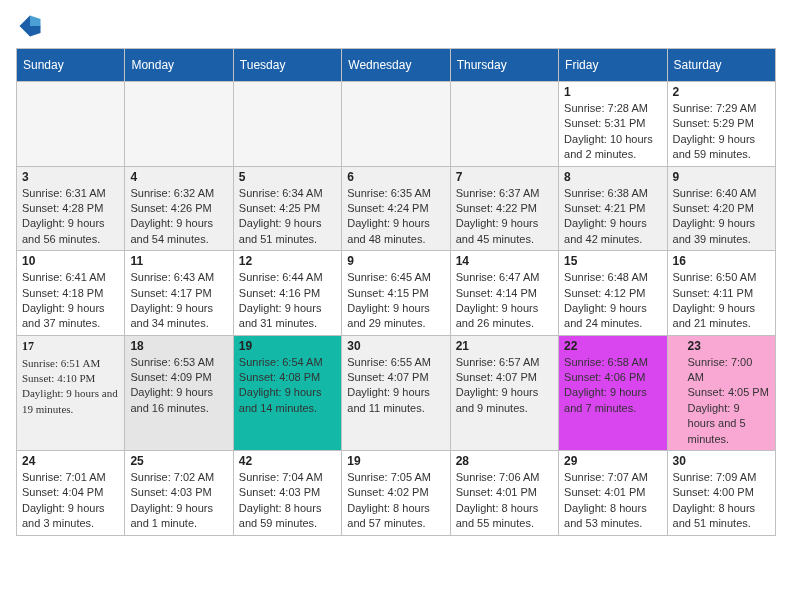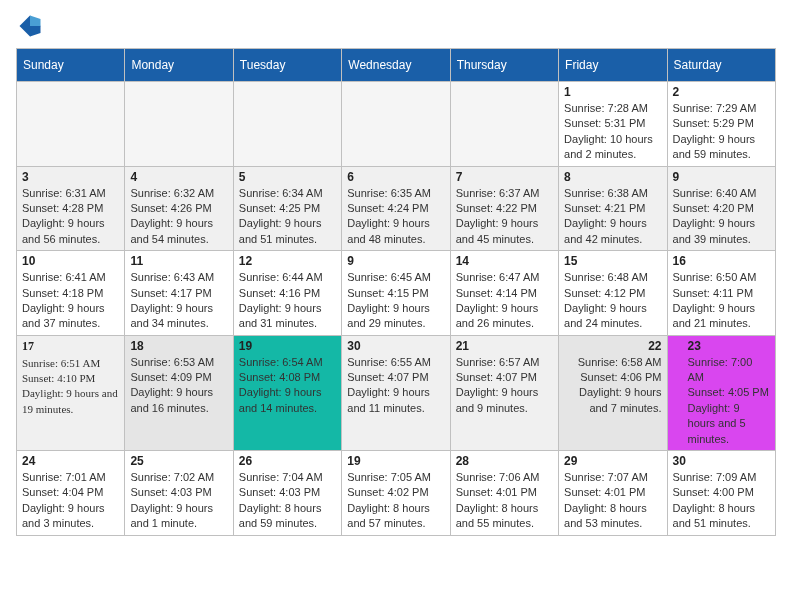--- a/index.html
+++ b/index.html
@@ -217,40 +217,40 @@
             <div class="day-info">Sunrise: 6:54 AM<br>Sunset: 4:08 PM<br>Daylight: 9 hours and 14 minutes.</div>
           </td>
           <td style="background: rgb(240, 240, 240);">
             <span class="day-number">30</span>
             <div class="day-info">Sunrise: 6:55 AM<br>Sunset: 4:07 PM<br>Daylight: 9 hours and 11 minutes.</div>
           </td>
           <td style="background: rgb(240, 240, 240);">
             <span class="day-number">21</span>
             <div class="day-info">Sunrise: 6:57 AM<br>Sunset: 4:07 PM<br>Daylight: 9 hours and 9 minutes.</div>
           </td>
-          <td style="background: #e5e5e5; text-align: right;">
+          <td style="background: #d946ef;">
             <span class="day-number">22</span>
             <div class="day-info">Sunrise: 6:58 AM<br>Sunset: 4:06 PM<br>Daylight: 9 hours and 7 minutes.</div>
           </td>
-          <td style="background: #d946ef; padding-left: 20px;">
+          <td style="background: #f9a8d4; padding-left: 20px;">
             <span class="day-number">23</span>
             <div class="day-info">Sunrise: 7:00 AM<br>Sunset: 4:05 PM<br>Daylight: 9 hours and 5 minutes.</div>
           </td>
         </tr>
         <tr>
           <td>
             <span class="day-number">24</span>
             <div class="day-info">Sunrise: 7:01 AM<br>Sunset: 4:04 PM<br>Daylight: 9 hours and 3 minutes.</div>
           </td>
           <td>
             <span class="day-number">25</span>
             <div class="day-info">Sunrise: 7:02 AM<br>Sunset: 4:03 PM<br>Daylight: 9 hours and 1 minute.</div>
           </td>
           <td>
-            <span class="day-number">26</span>
+            <span class="day-number">42</span>
             <div class="day-info">Sunrise: 7:04 AM<br>Sunset: 4:03 PM<br>Daylight: 8 hours and 59 minutes.</div>
           </td>
           <td>
             <span class="day-number">19</span>
             <div class="day-info">Sunrise: 7:05 AM<br>Sunset: 4:02 PM<br>Daylight: 8 hours and 57 minutes.</div>
           </td>
           <td>
             <span class="day-number">28</span>
             <div class="day-info">Sunrise: 7:06 AM<br>Sunset: 4:01 PM<br>Daylight: 8 hours and 55 minutes.</div>
           </td>

